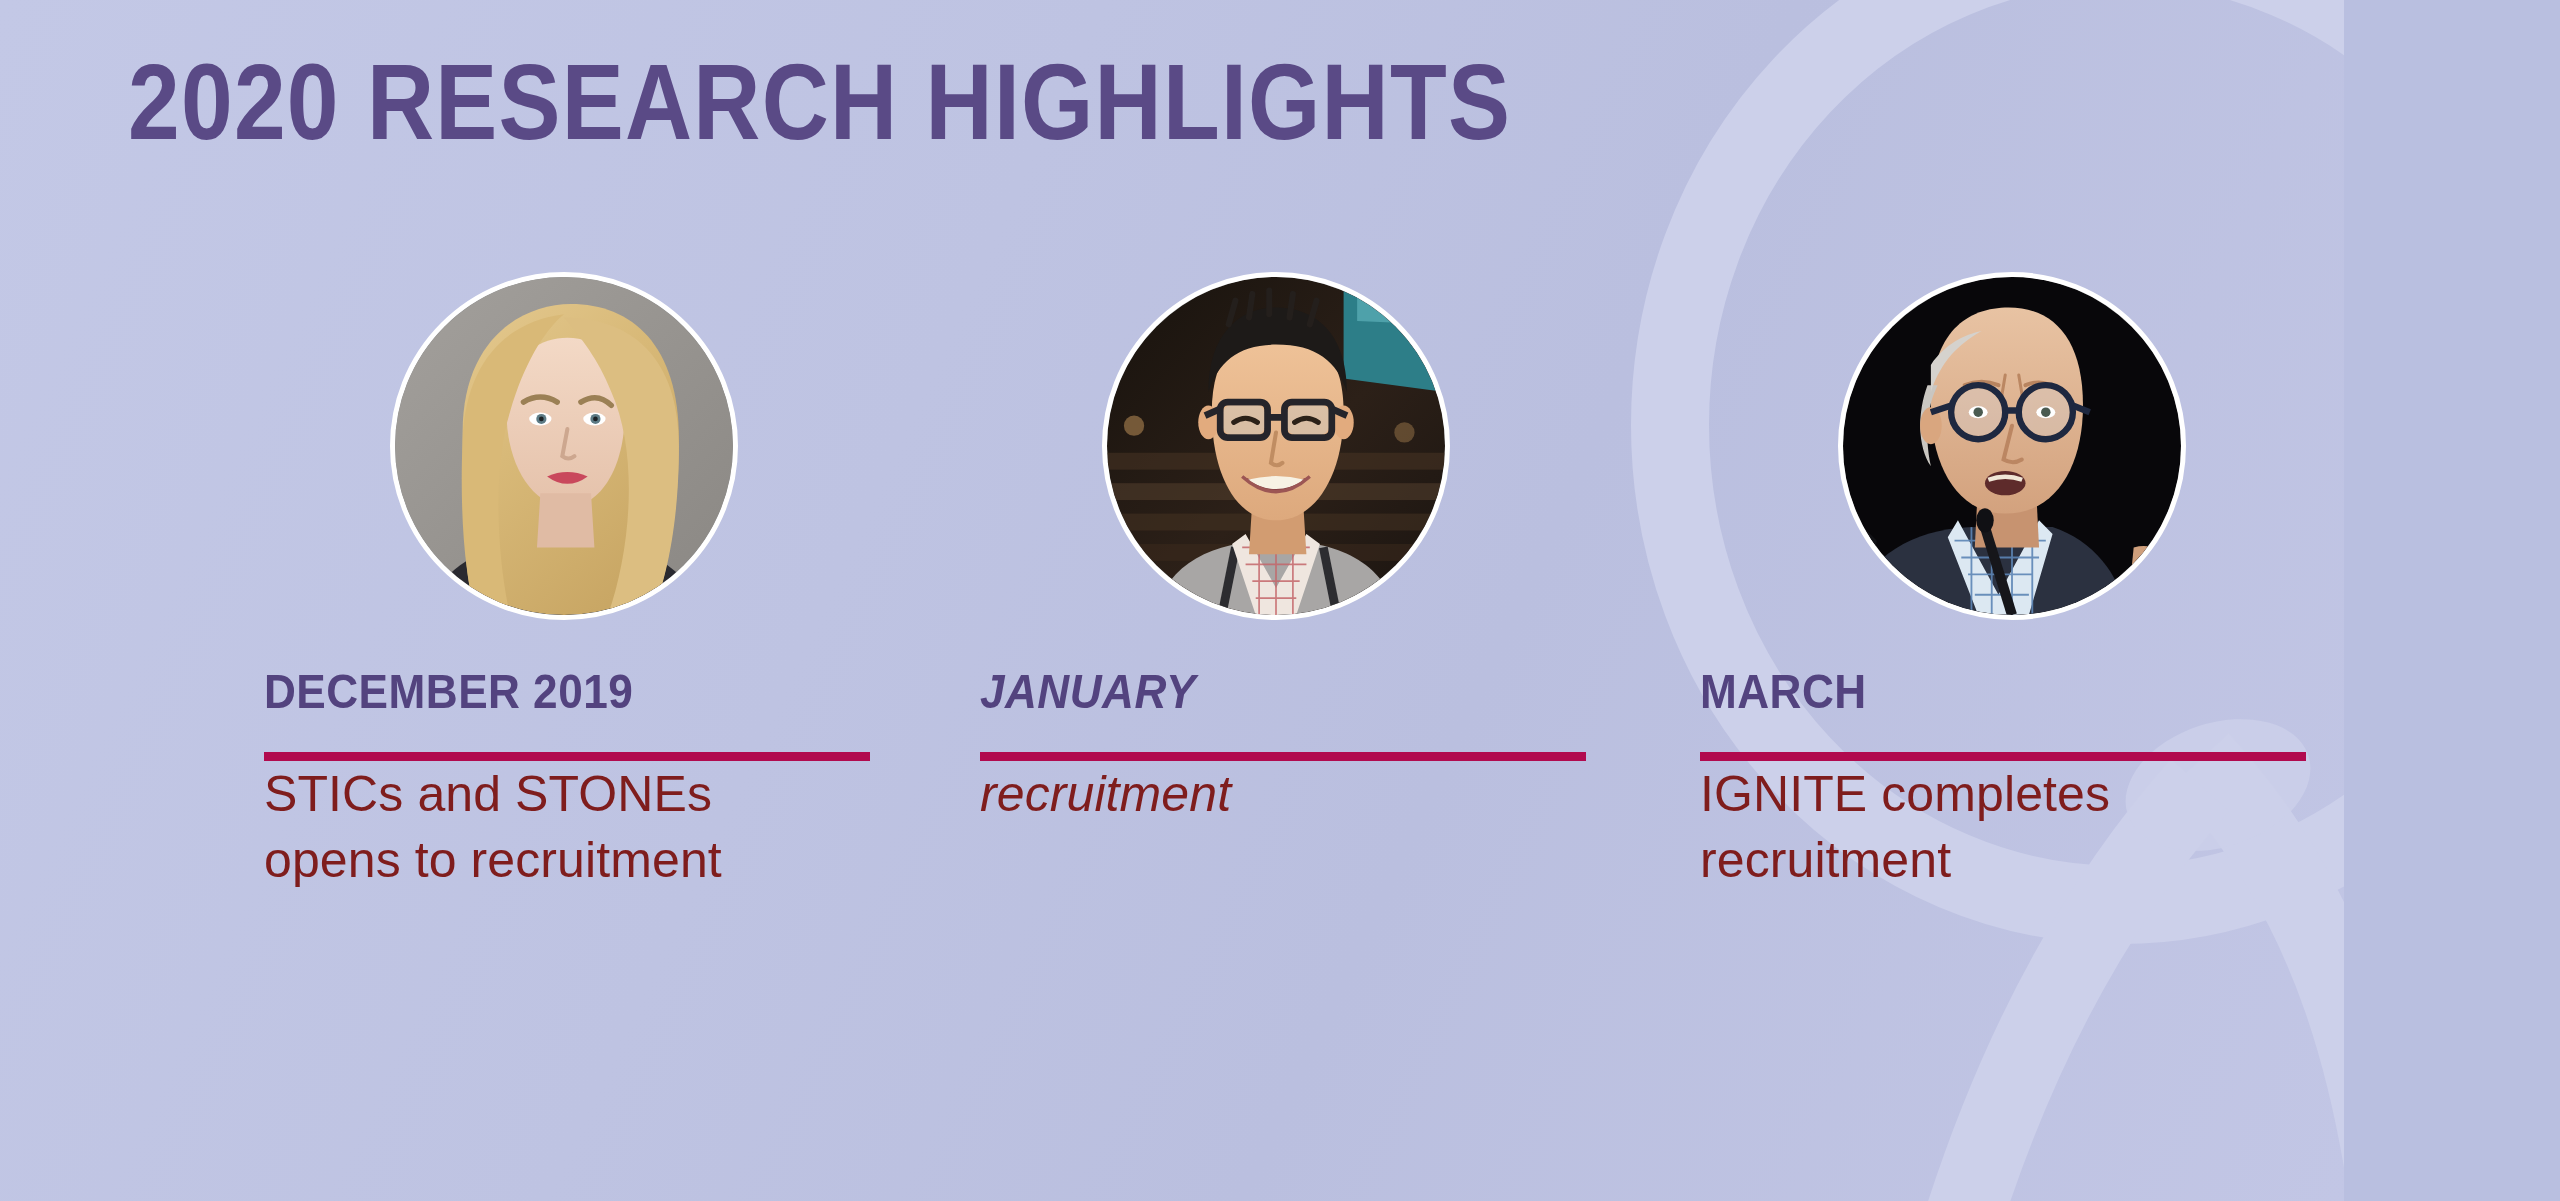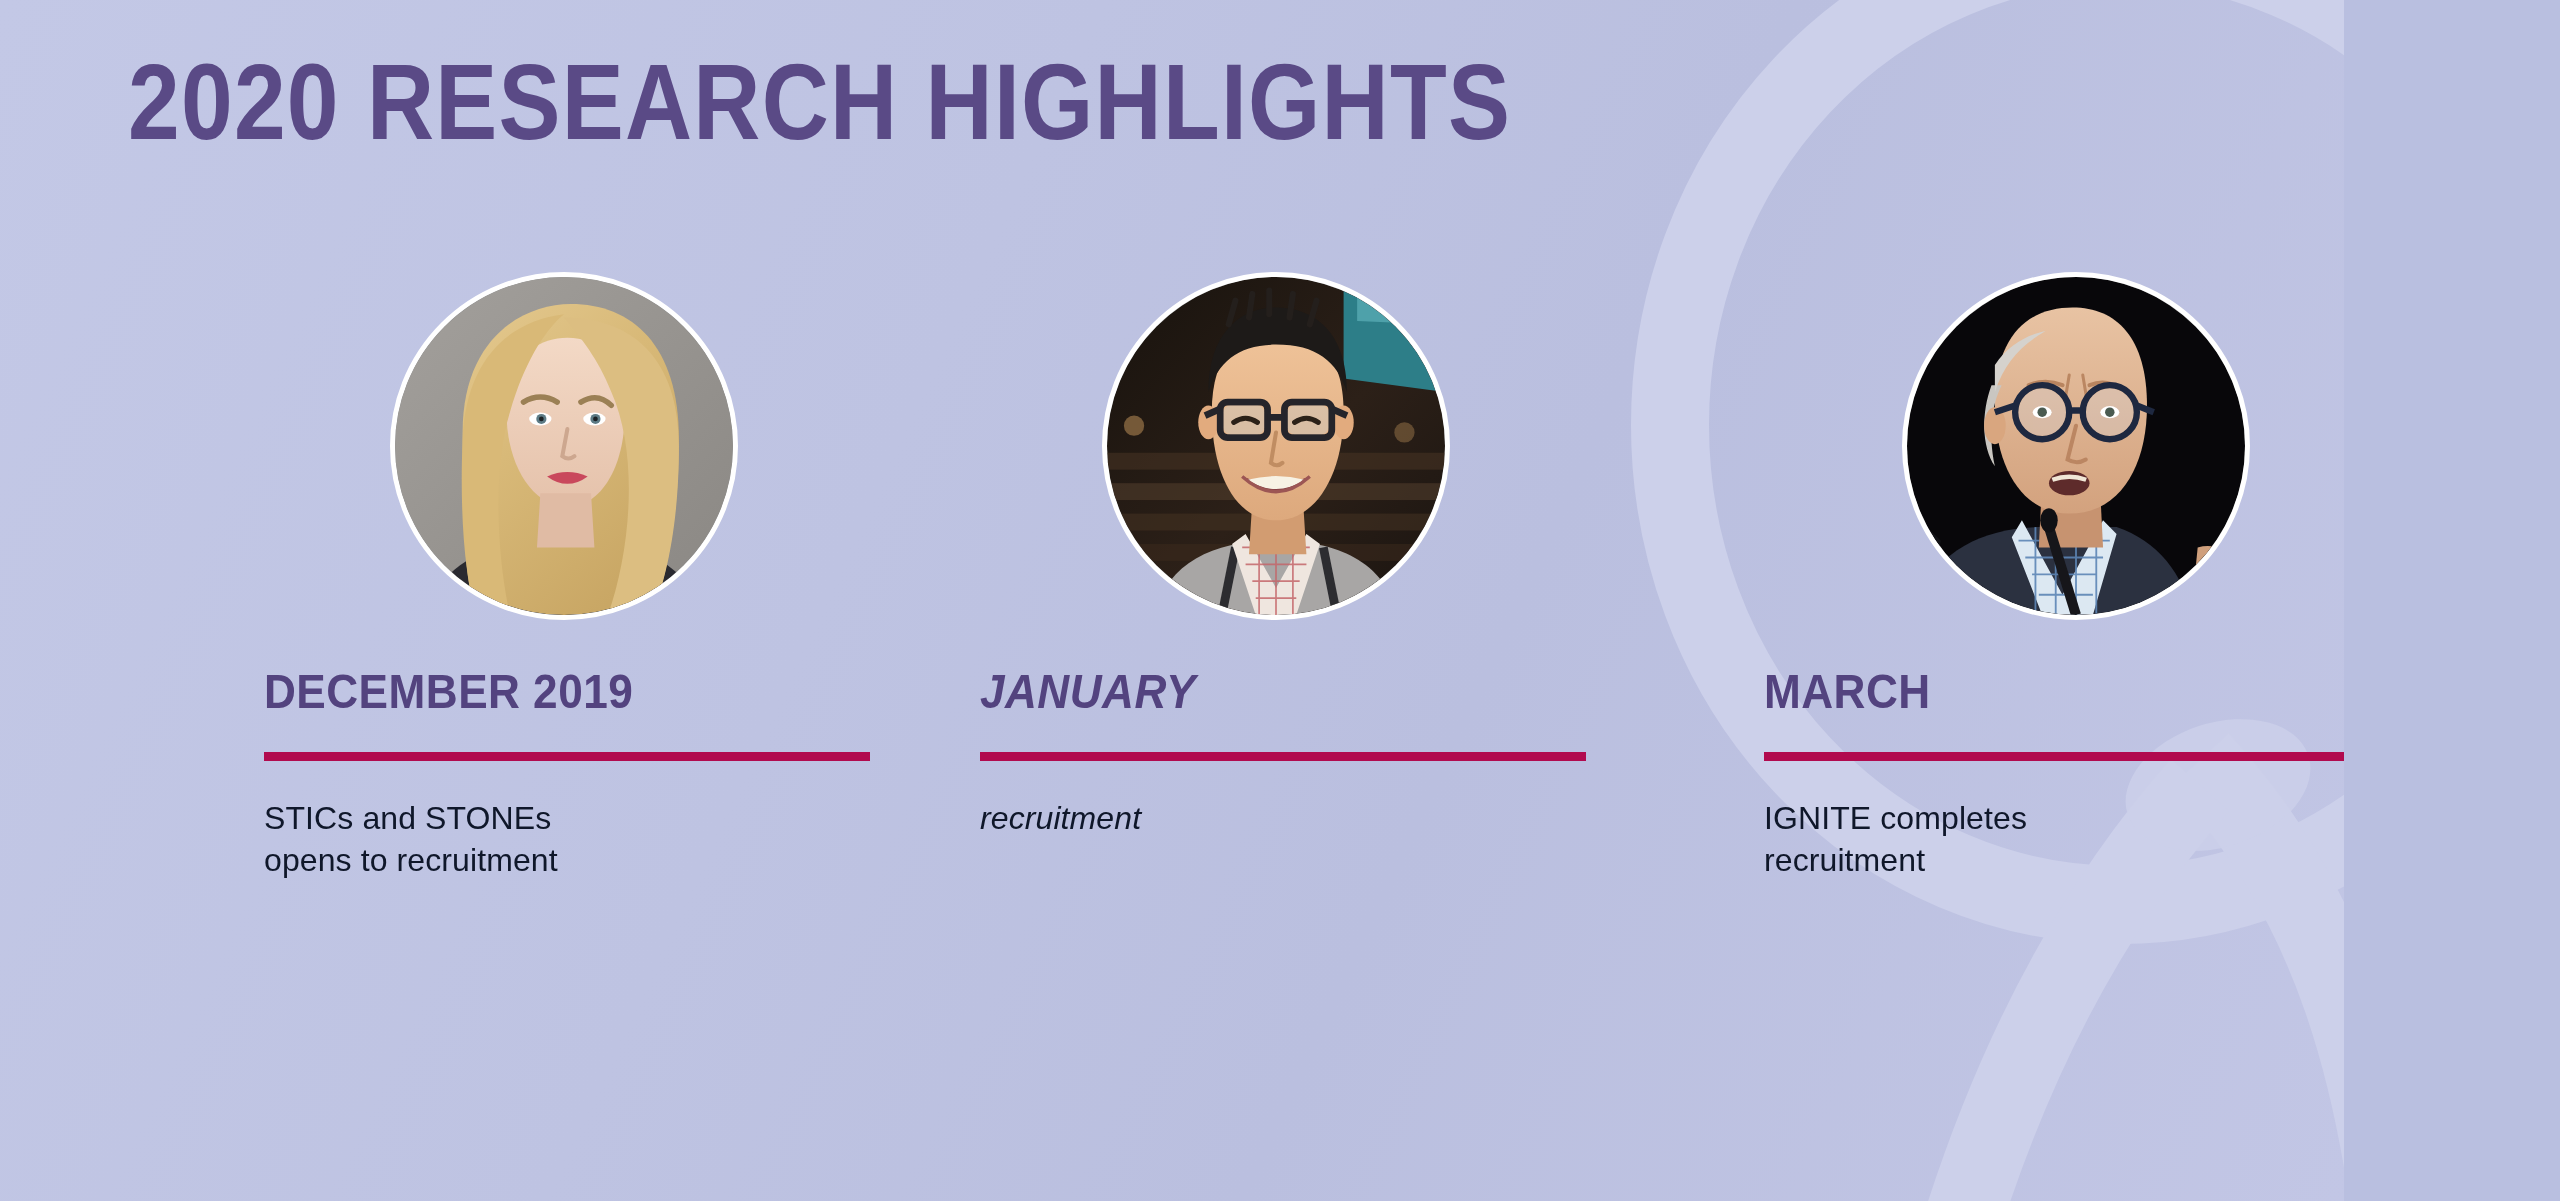--- a/index.html
+++ b/index.html
@@ -52,21 +52,21 @@
   }
 
   
   .col {
     position: absolute;
     top: 260px;
     width: 606px;
   }
   #col-0 { left: 264px; }
   #col-1 { left: 980px; font-style: italic; }
-  #col-2 { left: 1764px; }
+  #col-2 { left: 1700px; }
 
   .portrait-wrap {
     height: 370px;
     position: relative;
   }
   .portrait {
     position: absolute;
     top: 12px;
     width: 348px;
     height: 348px;
@@ -101,25 +101,24 @@
   }
 
   .rule {
     margin-top: 36px;
     width: 606px;
     height: 9px;
     background: #b10a4e;
   }
 
   .desc {
-    margin-top: 36px;
-    font-size: 32px;
+    font-size: 50px;
     line-height: 1.32;
     font-weight: 400;
-    color: #0f172a;
+    color: #7f1d1d;
     letter-spacing: 0.1px;
     max-width: 600px;
   }
   .desc .ln { display: block; }
 </style>
 </head>
 <body>
 
 <div id="stage">
 

